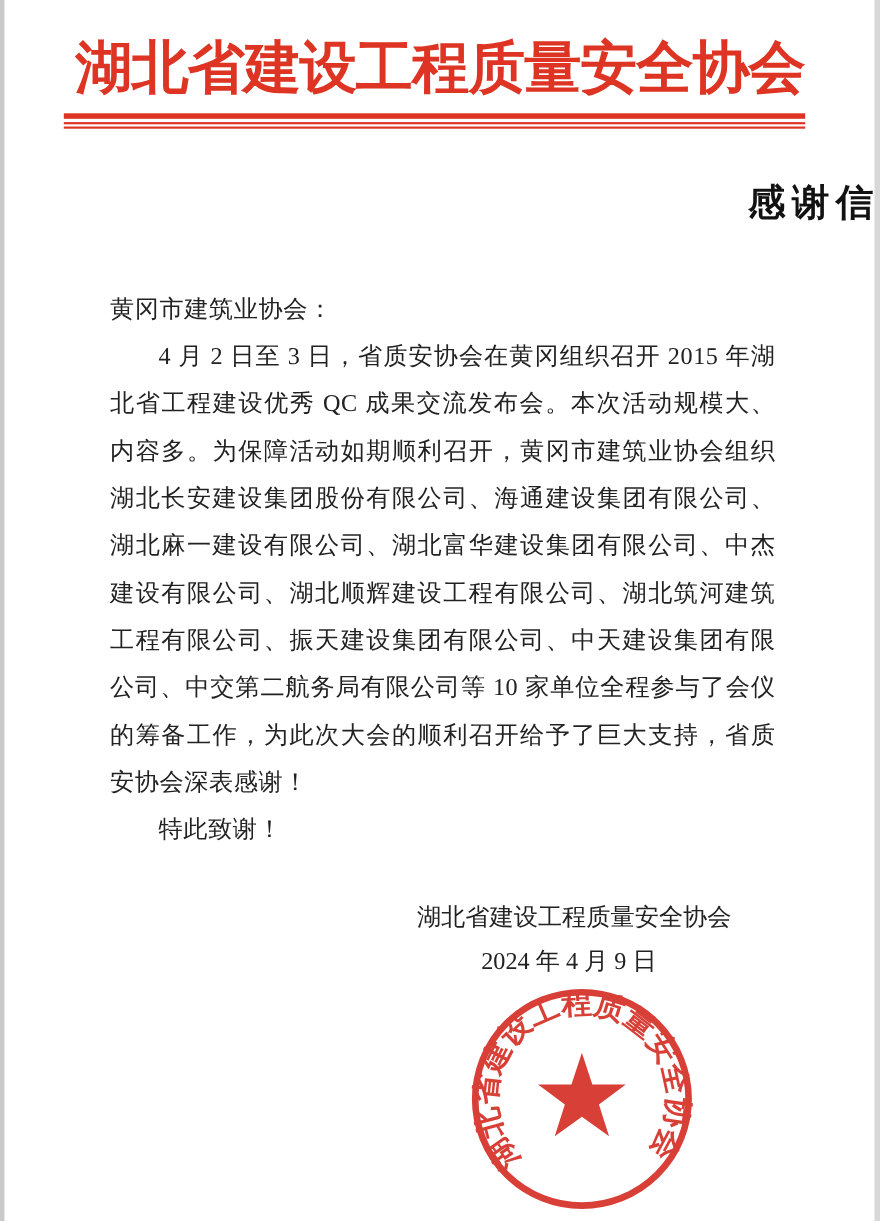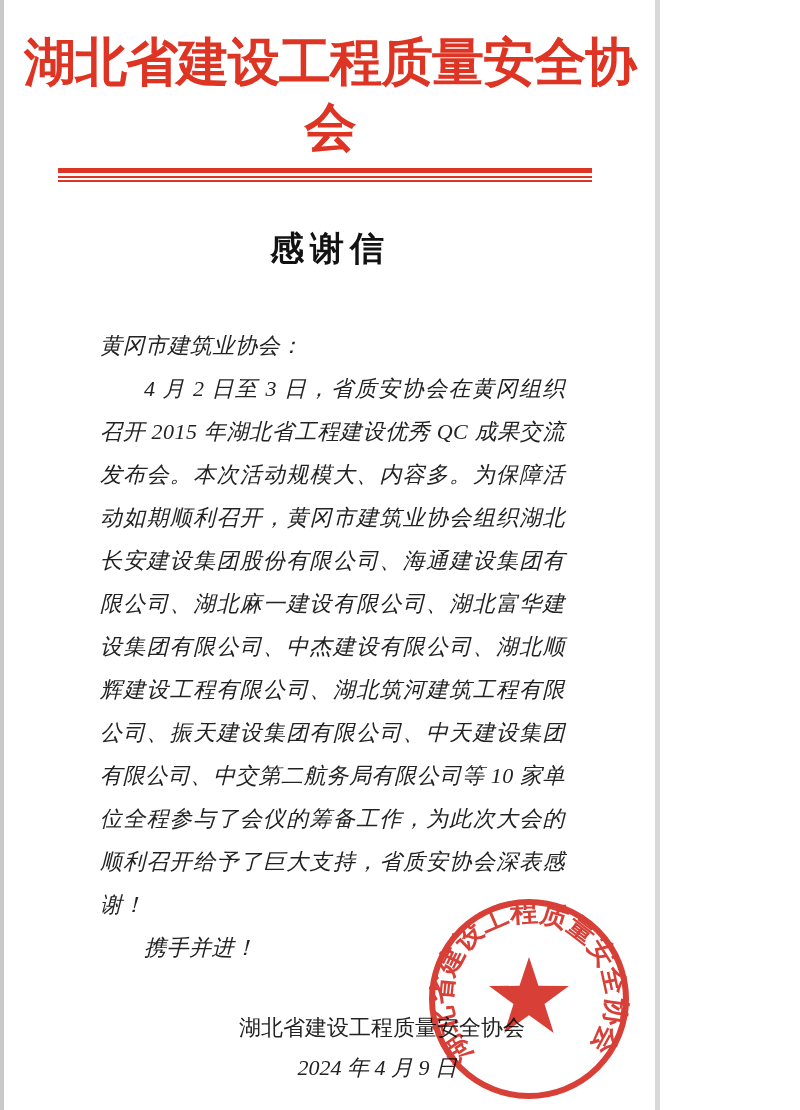--- a/index.html
+++ b/index.html
@@ -1,21 +1,21 @@
 <!DOCTYPE html>
 <html><head>
 <meta charset="utf-8">
 <style>
   * { margin: 0; padding: 0; box-sizing: border-box; }
   html, body { width: 800px; background: #ffffff; }
   body { font-family: "Liberation Serif", "DejaVu Serif", serif; }
 
   .page {
     position: relative;
-    width: 660px;
+    width: 800px;
     height: 1110px;
     background: #ffffff;
     overflow: hidden;
     box-shadow: inset 4px 0 0 #c9c9c9, inset -5px 0 0 #d8d8d8;
   }
 
   .letterhead {
     margin-top: 30px;
     text-align: center;
     font-size: 52px;
@@ -27,54 +27,52 @@
 
   .rules {
     margin: 8px 68px 0 58px;
   }
   .rule-thick  { height: 5px; background: #dd3424; }
   .rule-thin-1 { height: 2px; background: #dd3424; margin-top: 3px; }
   .rule-thin-2 { height: 2px; background: #dd3424; margin-top: 2px; }
 
   .letter-title {
     margin-top: 44px;
-    text-align: center;
+    text-align: right;
     font-size: 34px;
     font-weight: bold;
     letter-spacing: 6px;
     color: #121212;
   }
 
   .body-text {
     margin: 52px 95px 0 100px;
     font-size: 22px;
     line-height: 43px;
     letter-spacing: 0.5px;
     color: #222222;
     text-align: justify;
-    font-style: italic;
   }
   .body-text p.indent { text-indent: 2em; }
 
   .signature {
     margin-top: 44px;
     font-size: 22px;
     color: #222222;
   }
   .signature .sig-org {
     text-align: right;
     padding-right: 135px;
     line-height: 30px;
   }
   .signature .sig-date {
     text-align: right;
     padding-right: 203px;
     line-height: 30px;
     margin-top: 10px;
-    font-style: italic;
   }
 
   .stamp {
     position: absolute;
     left: 423px;
     top: 893px;
     width: 212px;
     height: 212px;
     opacity: 0.88;
     mix-blend-mode: multiply;
@@ -92,21 +90,21 @@
     <div class="rule-thick"></div>
     <div class="rule-thin-1"></div>
     <div class="rule-thin-2"></div>
   </div>
 
   <div class="letter-title">感谢信</div>
 
   <div class="body-text">
     <p>黄冈市建筑业协会：</p>
     <p class="indent">4 月 2 日至 3 日，省质安协会在黄冈组织召开 2015 年湖北省工程建设优秀 QC 成果交流发布会。本次活动规模大、内容多。为保障活动如期顺利召开，黄冈市建筑业协会组织湖北长安建设集团股份有限公司、海通建设集团有限公司、湖北麻一建设有限公司、湖北富华建设集团有限公司、中杰建设有限公司、湖北顺辉建设工程有限公司、湖北筑河建筑工程有限公司、振天建设集团有限公司、中天建设集团有限公司、中交第二航务局有限公司等 10 家单位全程参与了会仪的筹备工作，为此次大会的顺利召开给予了巨大支持，省质安协会深表感谢！</p>
-    <p class="indent">携手并进！</p>
+    <p class="indent">特此致谢！</p>
   </div>
 
   <div class="signature">
     <div class="sig-org">湖北省建设工程质量安全协会</div>
     <div class="sig-date">2024 年 4 月 9 日</div>
   </div>
 
   <svg class="stamp" viewBox="-106 -106 212 212" xmlns="http://www.w3.org/2000/svg">
     <defs>
       <path id="stamp-arc" d="M -55.2 55.2 A 78 78 0 1 1 55.2 55.2" fill="none"></path>

